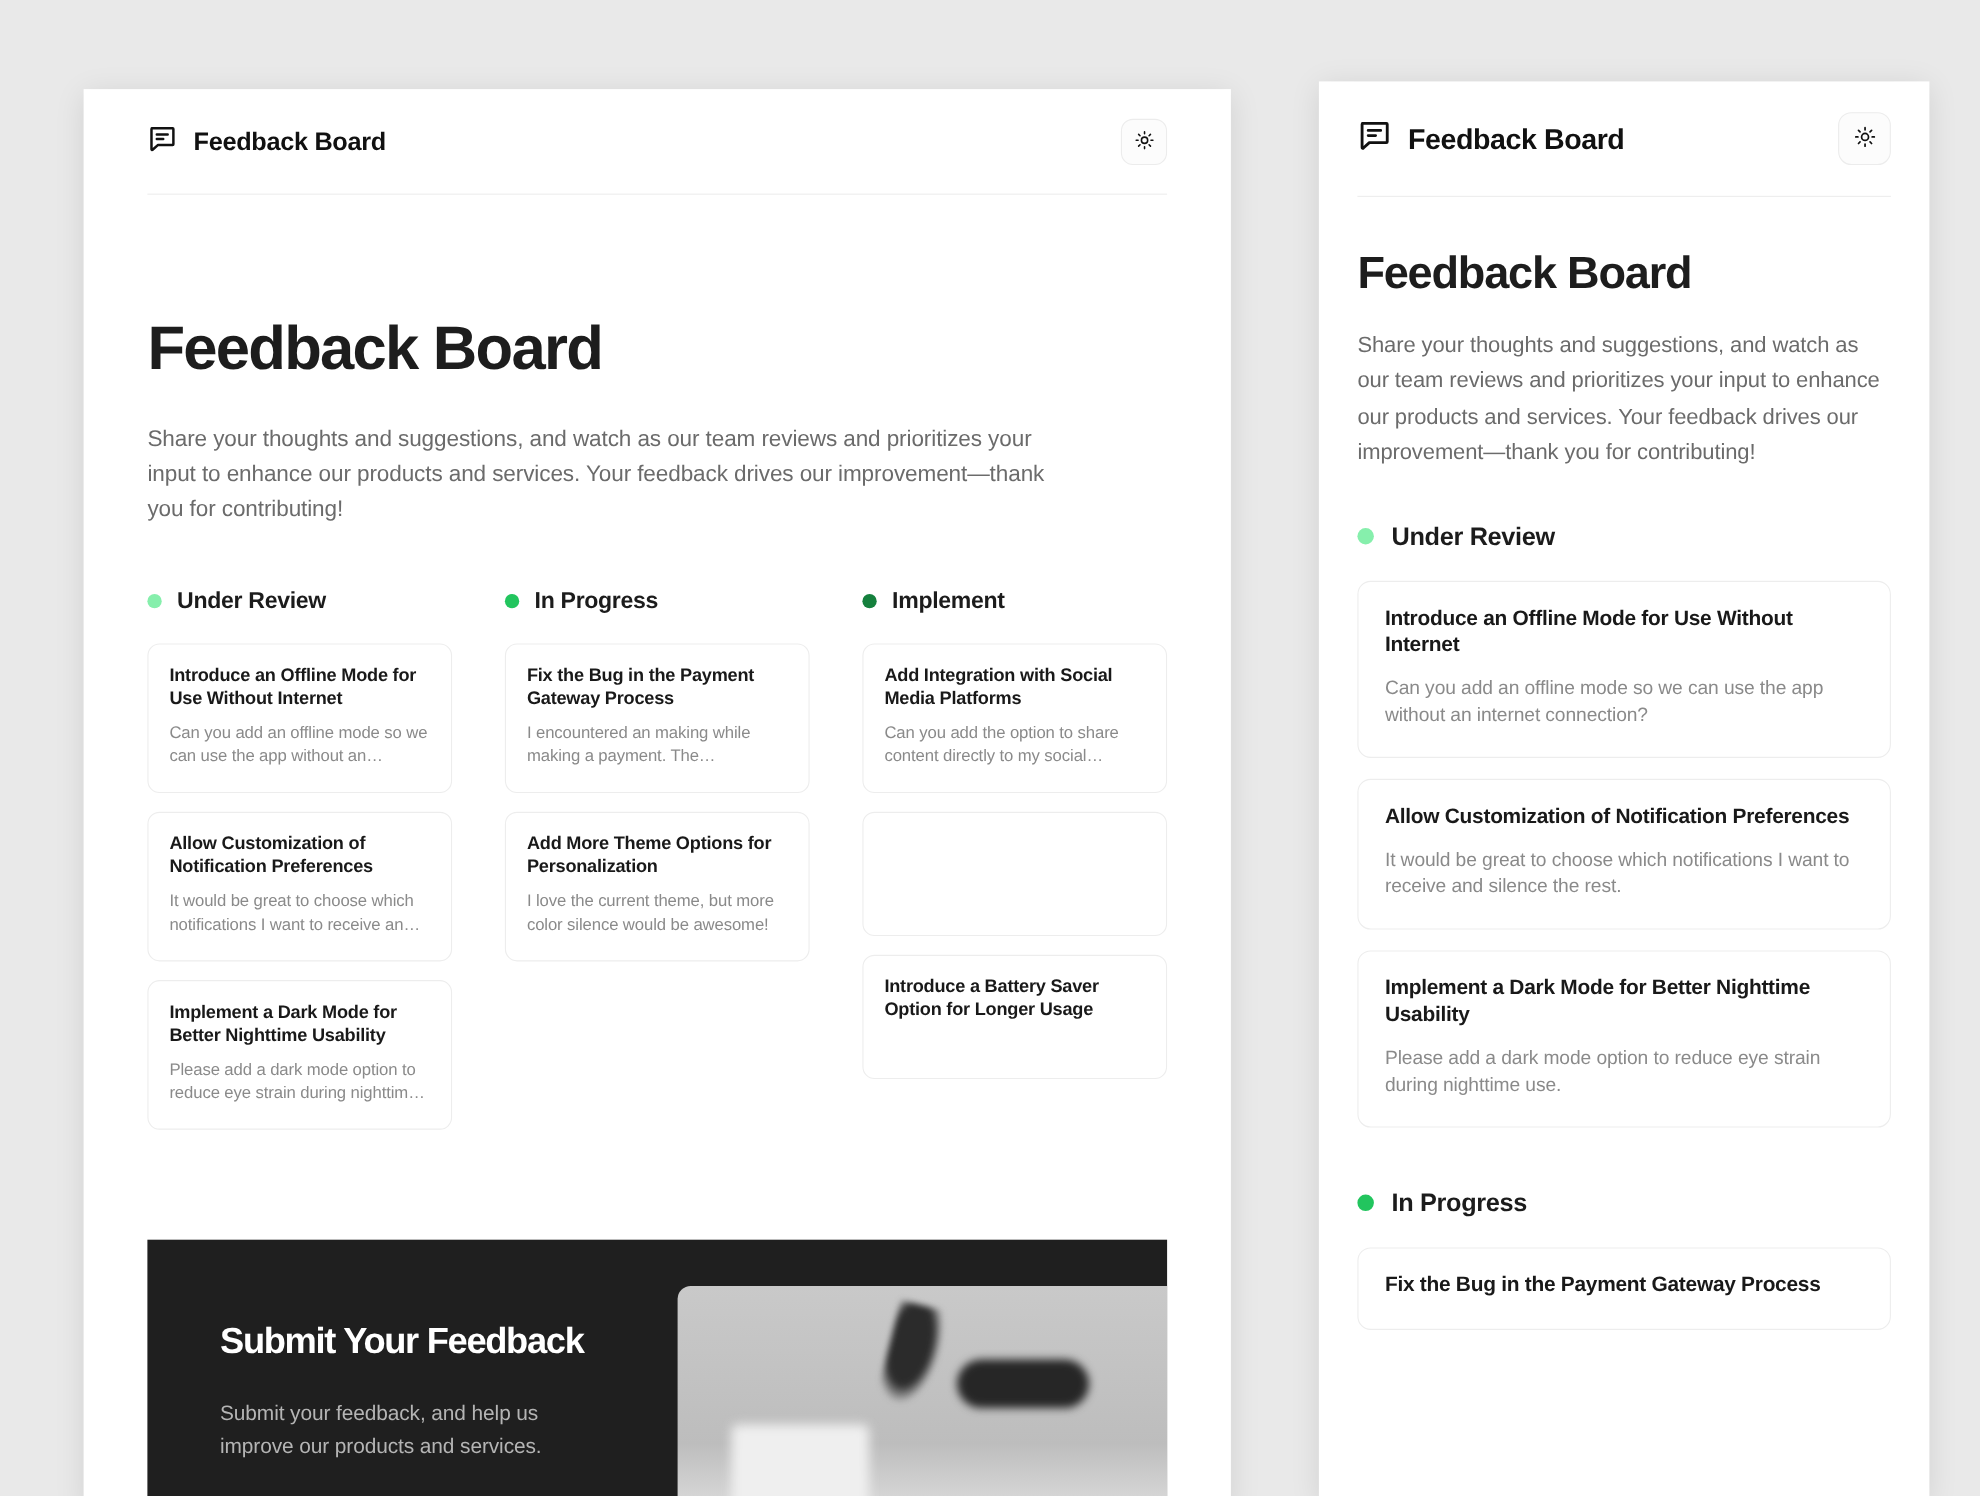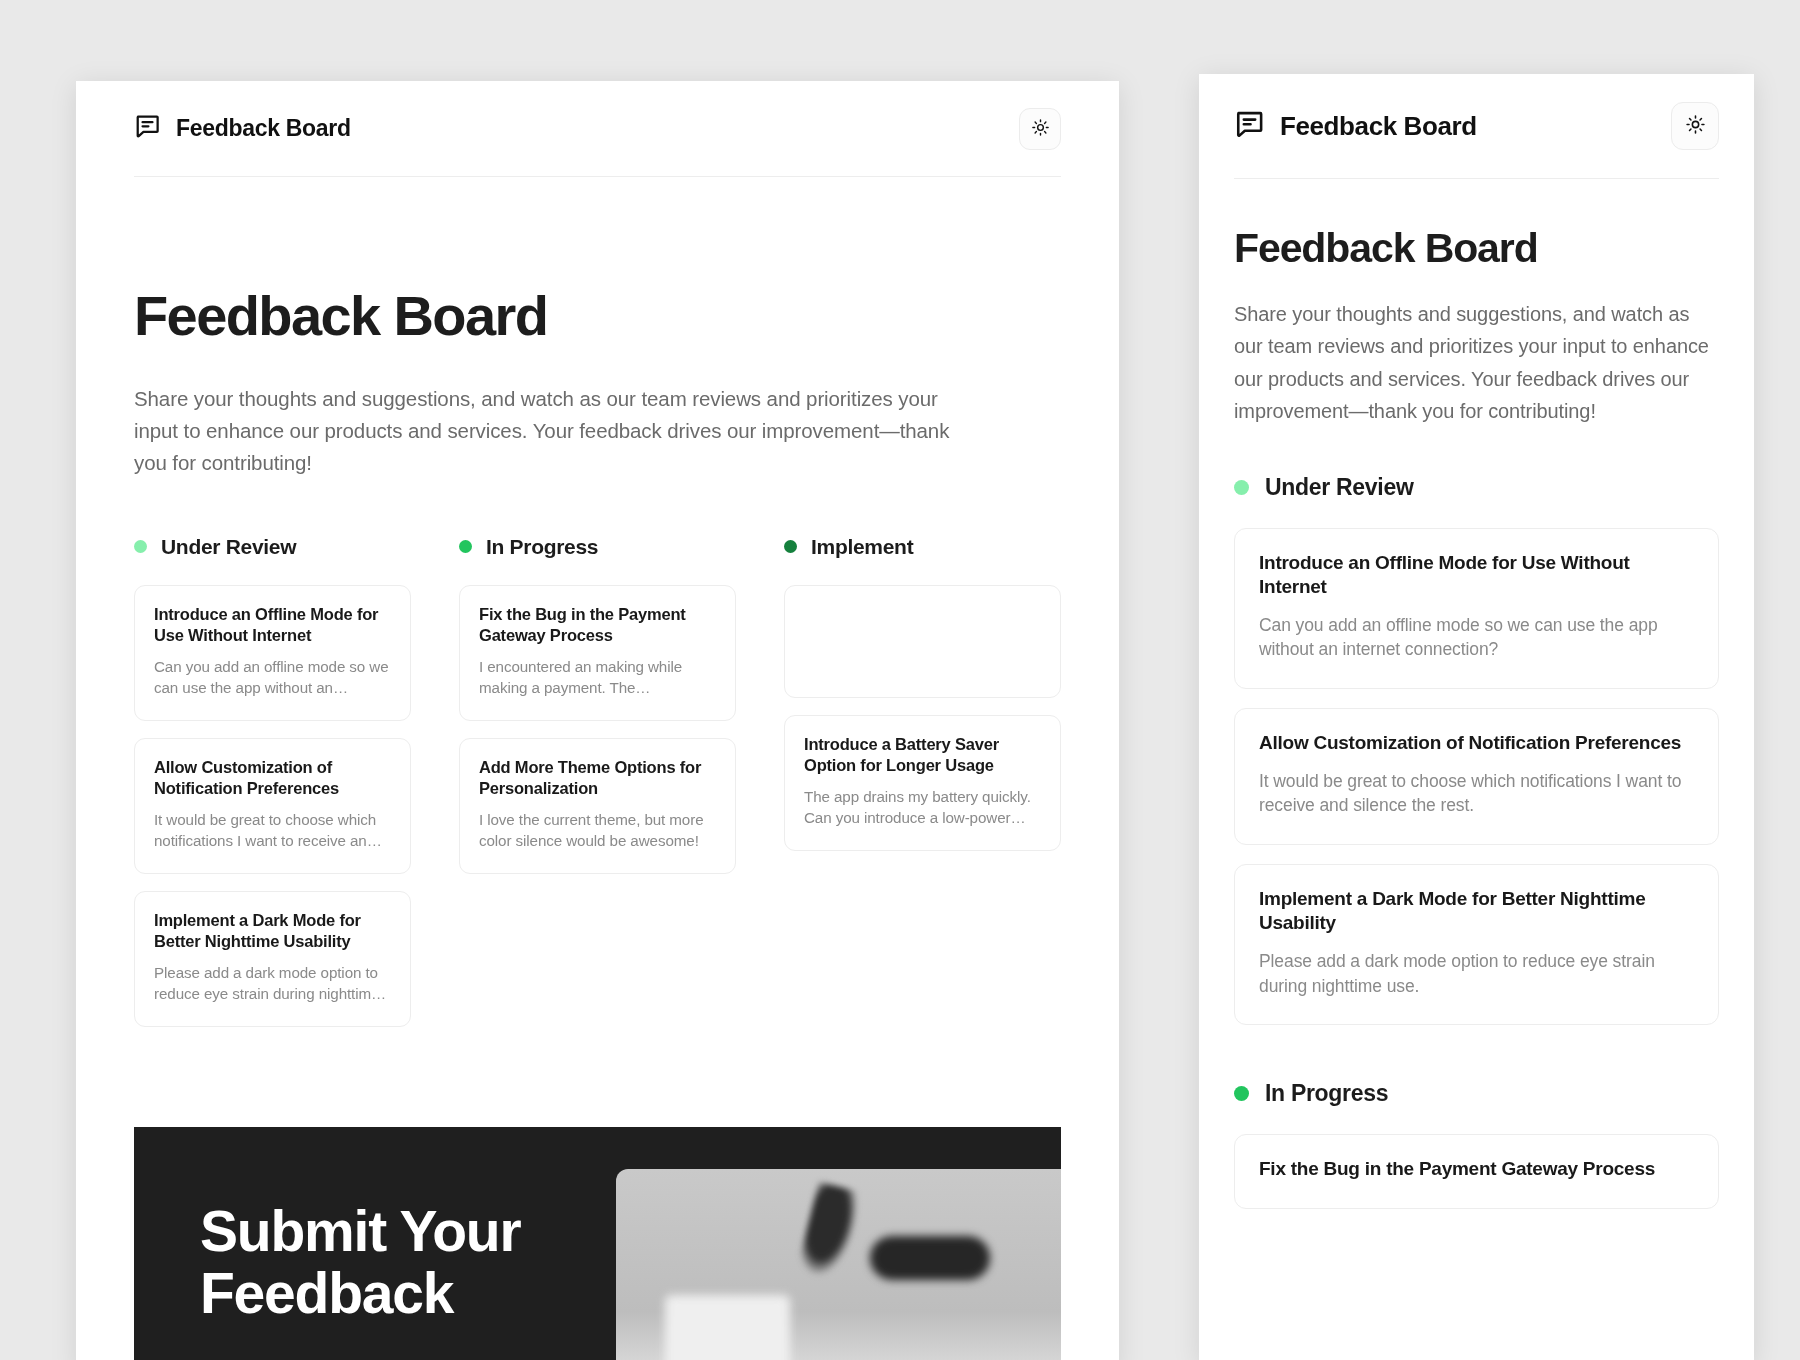--- a/index.html
+++ b/index.html
@@ -156,21 +156,21 @@
     min-height: 420px;
     overflow: hidden;
   }
 
   .cta-left {
     flex: 1 1 52%;
     padding: 74px 30px 60px 66px;
   }
 
   .cta-title {
-    font-size: 57px;
+    font-size: 33px;
     font-weight: 700;
     color: #ffffff;
     line-height: 1.08;
     letter-spacing: -1.2px;
   }
 
   .cta-desc {
     margin-top: 34px;
     font-size: 19px;
     line-height: 1.58;
@@ -412,24 +412,27 @@
               <div class="card-spacer"></div>
             </div>
           </div>
           <div>
             <div class="col-head">
               <span class="dot" style="background:#15803d"></span>
               <span class="col-title">Implement</span>
             </div>
             <div class="col-cards">
               <div class="card">
+                <div class="card-title">Add Integration with Social Media Platforms</div>
+                <div class="card-desc">Can you add the option to share content directly to my social…</div>
+              </div>
+              <div class="card">
               </div>
               <div class="card">
                 <div class="card-title">Introduce a Battery Saver Option for Longer Usage</div>
-                <div class="card-desc">The app drains my battery quickly. Can you introduce a low-power…</div>
               </div>
             </div>
           </div>
         </div>
 
       <div class="cta">
         <div class="cta-left">
           <h2 class="cta-title">Submit Your Feedback</h2>
           <p class="cta-desc">Submit your feedback, and help us improve our products and services.</p>
 

